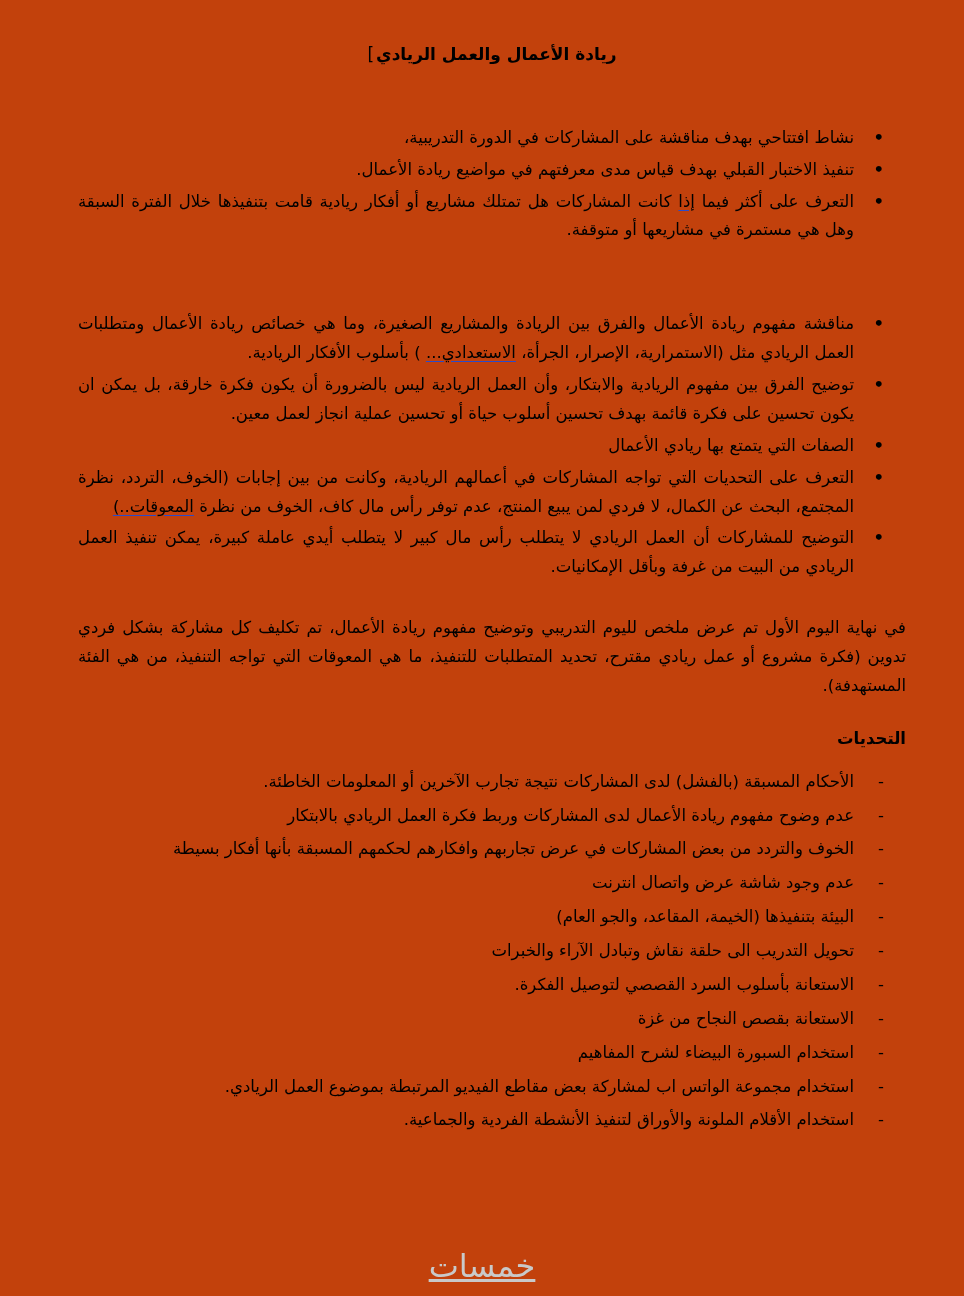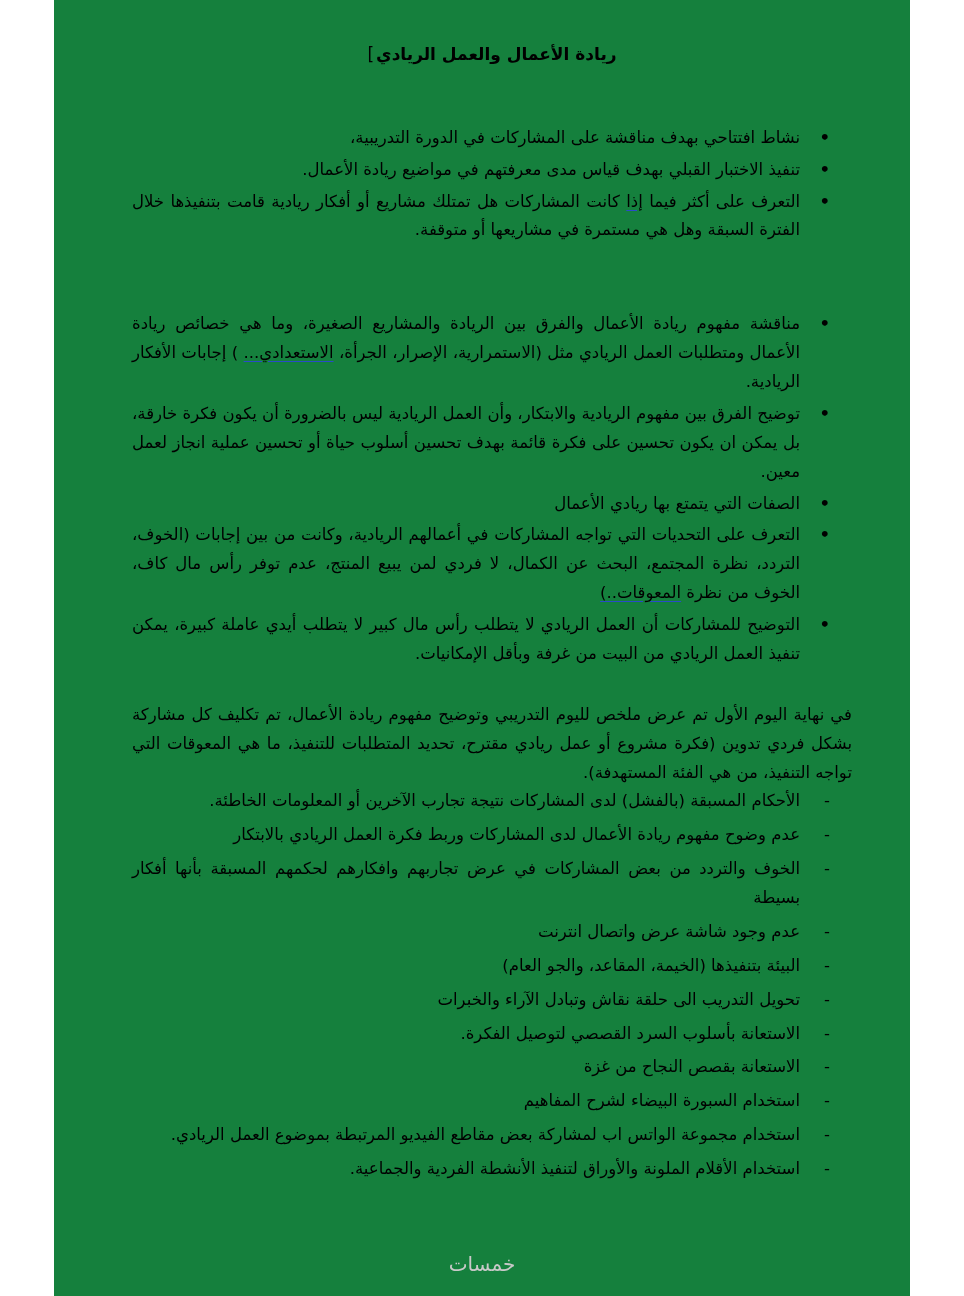--- a/index.html
+++ b/index.html
@@ -1,21 +1,21 @@
 <!DOCTYPE html>
 <html lang="ar" dir="rtl"><head>
 <meta charset="utf-8">
 <style>
   * { box-sizing: border-box; }
   html, body { margin: 0; padding: 0; background: #ffffff; }
   .page {
-    width: 856px;
+    width: 964px;
     height: 1296px;
     margin: 0 auto;
-    background: #15803d;
+    background: #c2410c;
     direction: rtl;
     color: #000000;
     font-family: "DejaVu Sans", sans-serif;
     font-size: 16.5px;
     line-height: 1.75;
     padding: 40px 58px 0 78px;
     position: relative;
     overflow: hidden;
   }
   .doc-title {
@@ -48,26 +48,27 @@
     font-size: 16.5px;
     margin: 24px 0 14px 0;
   }
   .u {
     text-decoration: underline;
     text-decoration-color: #2b4bc9;
     text-underline-offset: 3px;
   }
   .watermark {
     position: absolute;
-    bottom: 14px;
+    bottom: 2px;
     left: 50%;
     transform: translateX(-50%);
     color: #c9c9c9;
-    font-size: 20px;
+    font-size: 32px;
     letter-spacing: 1px;
+    text-decoration: underline;
   }
 </style>
 </head>
 <body>
 
 <div class="page">
 
   <div class="doc-title">
     <span>ريادة الأعمال والعمل الريادي</span><span class="title-bracket" dir="ltr">[</span>
   </div>
@@ -86,21 +87,21 @@
       <span class="marker">•</span>
       <span class="li-text"><span>التعرف على أكثر فيما </span><span class="u">إذا</span><span> كانت المشاركات هل تمتلك مشاريع أو أفكار ريادية قامت بتنفيذها خلال الفترة السبقة وهل هي مستمرة في مشاريعها أو متوقفة.</span></span>
     </li>
   </ul>
 
   <div class="gap-lg"></div>
 
   <ul class="list bullet">
     <li>
       <span class="marker">•</span>
-      <span class="li-text"><span>مناقشة مفهوم ريادة الأعمال والفرق بين الريادة والمشاريع الصغيرة، وما هي خصائص ريادة الأعمال ومتطلبات العمل الريادي مثل (الاستمرارية، الإصرار، الجرأة، </span><span class="u">الاستعدادي...</span><span> ) إجابات الأفكار الريادية.</span></span>
+      <span class="li-text"><span>مناقشة مفهوم ريادة الأعمال والفرق بين الريادة والمشاريع الصغيرة، وما هي خصائص ريادة الأعمال ومتطلبات العمل الريادي مثل (الاستمرارية، الإصرار، الجرأة، </span><span class="u">الاستعدادي...</span><span> ) بأسلوب الأفكار الريادية.</span></span>
     </li>
     <li>
       <span class="marker">•</span>
       <span class="li-text">توضيح الفرق بين مفهوم الريادية والابتكار، وأن العمل الريادية ليس بالضرورة أن يكون فكرة خارقة، بل يمكن ان يكون تحسين على فكرة قائمة بهدف تحسين أسلوب حياة أو تحسين عملية انجاز لعمل معين.</span>
     </li>
     <li>
       <span class="marker">•</span>
       <span class="li-text">الصفات التي يتمتع بها ريادي الأعمال</span>
     </li>
     <li>
@@ -108,20 +109,21 @@
       <span class="li-text"><span>التعرف على التحديات التي تواجه المشاركات في أعمالهم الريادية، وكانت من بين إجابات (الخوف، التردد، نظرة المجتمع، البحث عن الكمال، لا فردي لمن يبيع المنتج، عدم توفر رأس مال كاف، الخوف من نظرة </span><span class="u">المعوقات..)</span><span></span></span>
     </li>
     <li>
       <span class="marker">•</span>
       <span class="li-text">التوضيح للمشاركات أن العمل الريادي لا يتطلب رأس مال كبير لا يتطلب أيدي عاملة كبيرة، يمكن تنفيذ العمل الريادي من البيت من غرفة وبأقل الإمكانيات.</span>
     </li>
   </ul>
 
   <p class="para summary">في نهاية اليوم الأول تم عرض ملخص لليوم التدريبي وتوضيح مفهوم ريادة الأعمال، تم تكليف كل مشاركة بشكل فردي تدوين (فكرة مشروع أو عمل ريادي مقترح، تحديد المتطلبات للتنفيذ، ما هي المعوقات التي تواجه التنفيذ، من هي الفئة المستهدفة).</p>
 
+  <h2 class="sec-heading">التحديات</h2>
 
   <ul class="list dash">
     <li>
       <span class="marker">-</span>
       <span class="li-text">الأحكام المسبقة (بالفشل) لدى المشاركات نتيجة تجارب الآخرين أو المعلومات الخاطئة.</span>
     </li>
     <li>
       <span class="marker">-</span>
       <span class="li-text">عدم وضوح مفهوم ريادة الأعمال لدى المشاركات وربط فكرة العمل الريادي بالابتكار</span>
     </li>

